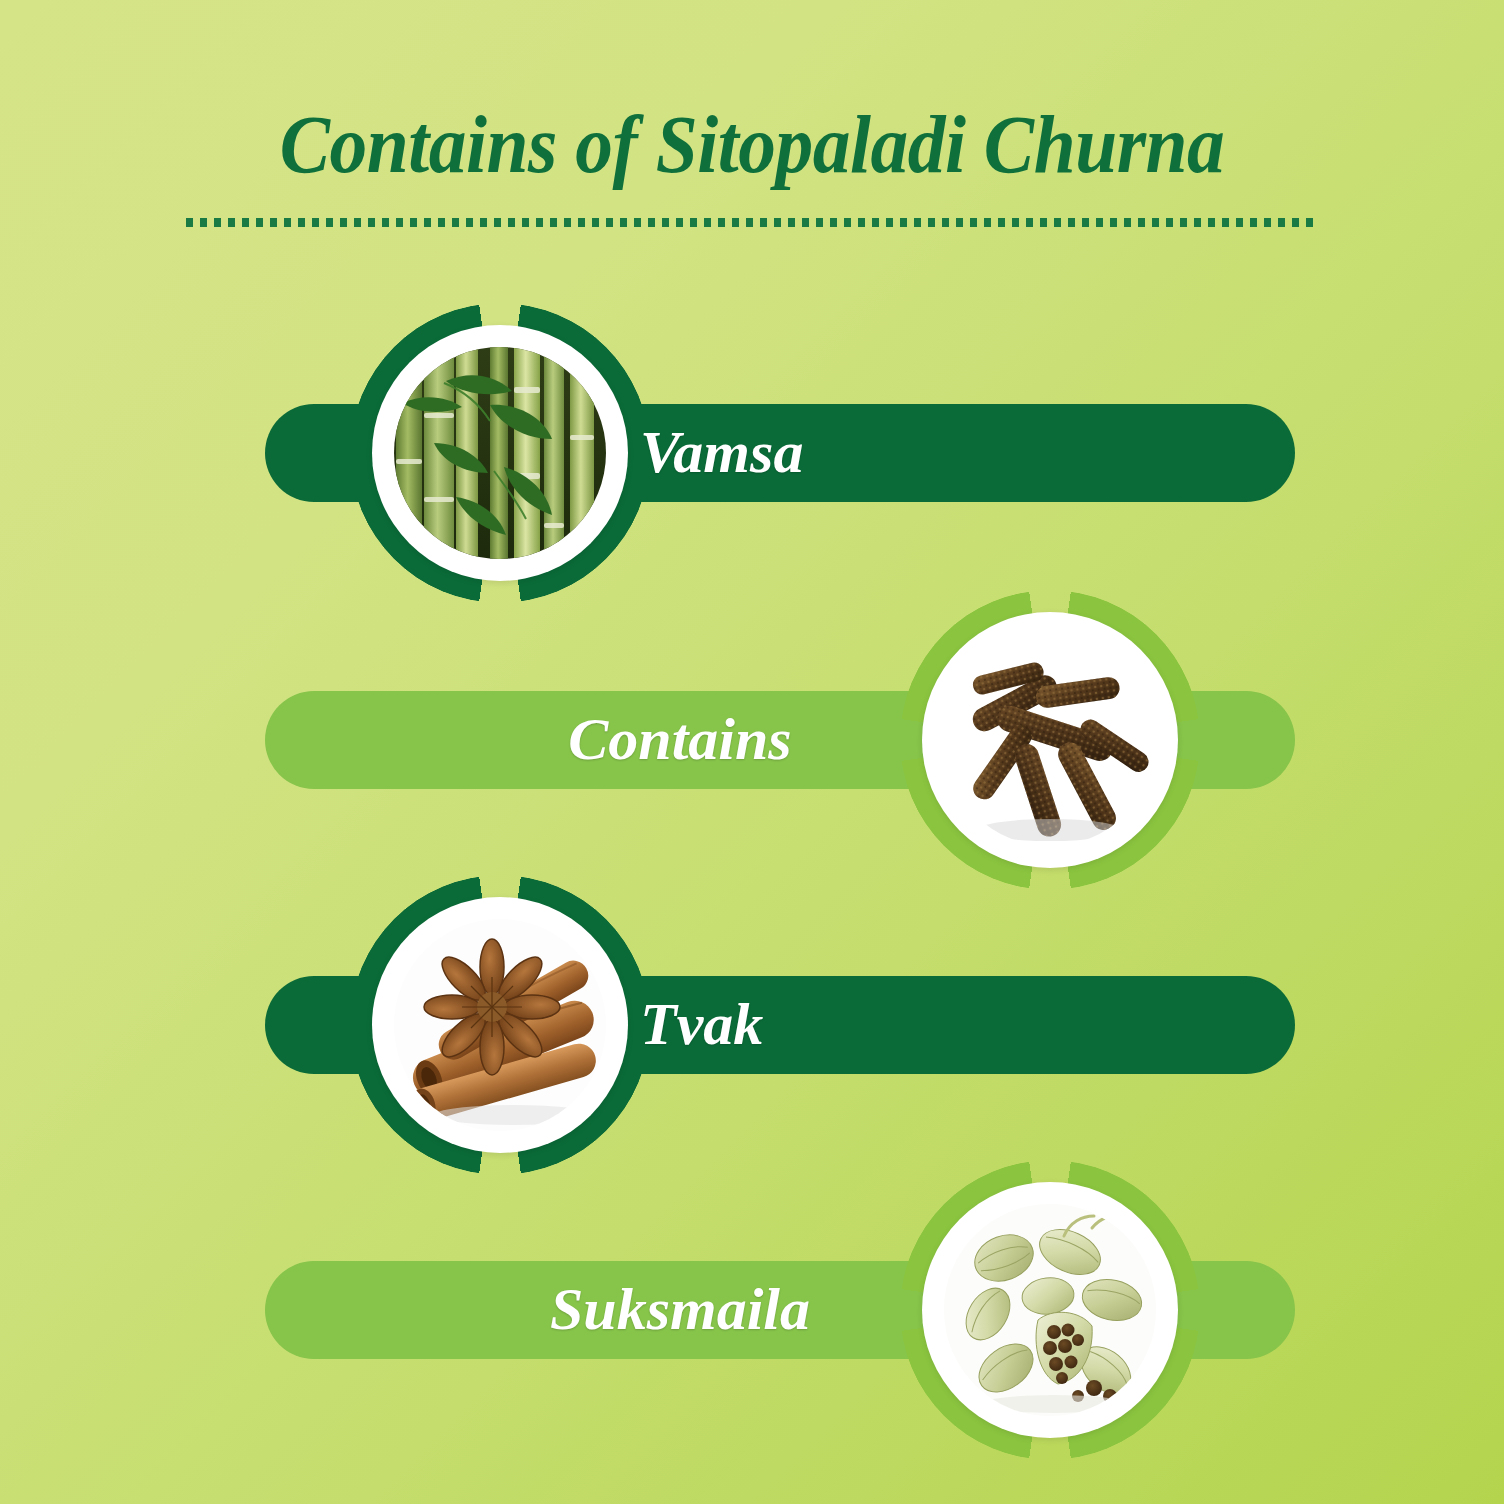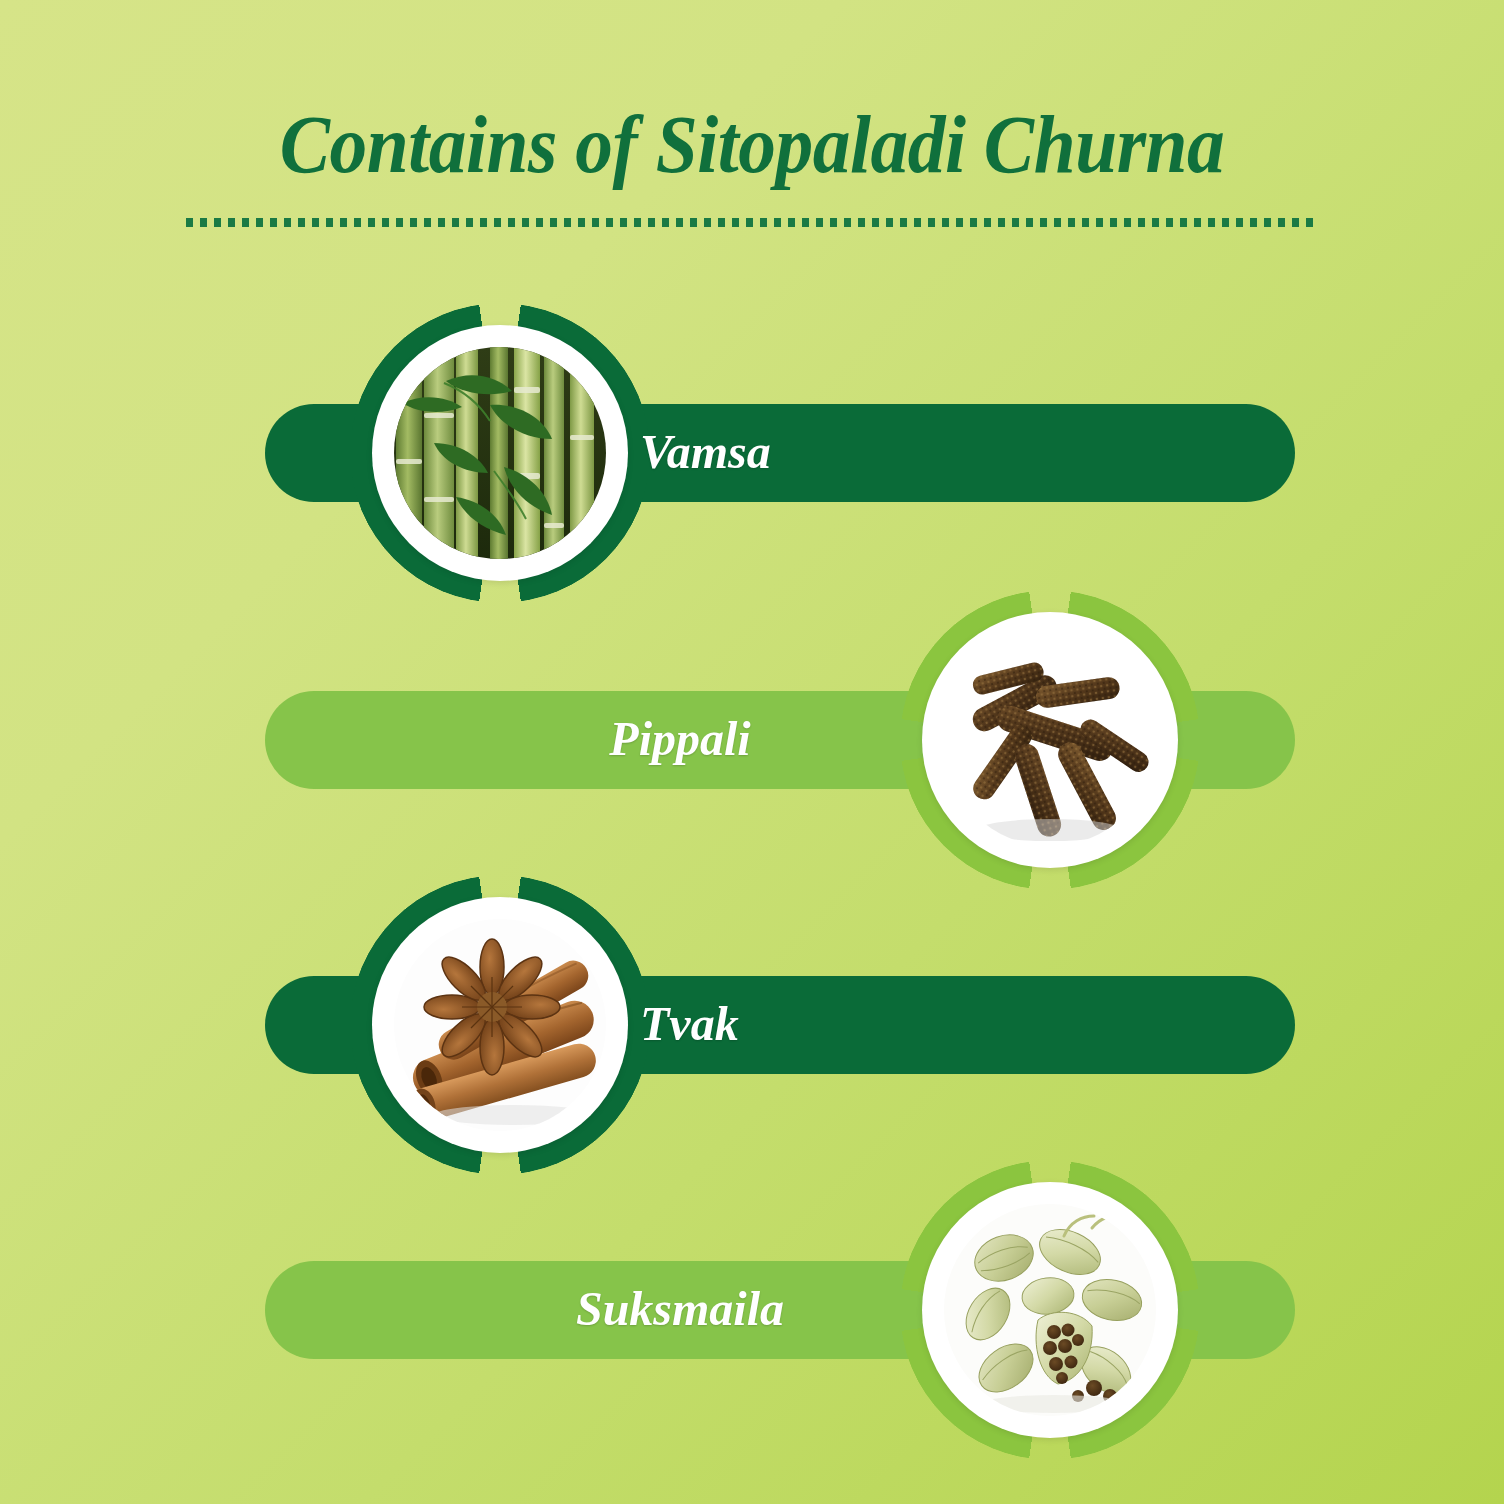--- a/index.html
+++ b/index.html
@@ -29,21 +29,21 @@
   .row{position:absolute;left:0;width:1504px;height:300px;}
   .bar{
     position:absolute;height:98px;border-radius:49px;
   }
   .bar.dark{background:#0a6b38;left:265px;width:1030px;top:101px;}
   .bar.light{background:#86c44a;left:265px;width:1030px;top:101px;}
   .label{
     position:absolute;top:101px;height:98px;line-height:96px;
     font-family:"Liberation Serif",serif;
     font-weight:bold;font-style:italic;
-    font-size:48px;color:#ffffff;
+    font-size:60px;color:#ffffff;
     text-shadow:0 1px 2px rgba(0,0,0,0.18);
     white-space:nowrap;
   }
   .label.left-img{left:640px;}     
   .label.right-img{left:450px;width:460px;text-align:center;}
 
   
   .badge{position:absolute;width:300px;height:300px;top:0;}
   .badge.at-left{left:350px;}
   .badge.at-right{left:900px;}
@@ -153,21 +153,21 @@
             <path d="M50 36 C70 44 86 58 96 74"></path>
             <path d="M100 124 C112 140 124 156 132 172"></path>
           </g>
         </svg>
       </div>
     </div>
   </div>
 
   <div class="row" id="row1">
     <div class="bar light"></div>
-    <div class="label right-img">Pippali</div>
+    <div class="label right-img">Contains</div>
     <div class="badge at-right">
       <div class="segring">
           <i class="a ringlight"></i>
         </div>
       <div class="whitering"></div>
       <div class="photo">
         <svg viewBox="0 0 212 212">
           <defs>
             <linearGradient id="pp1" x1="0" y1="0" x2="1" y2="1">
               <stop offset="0" stop-color="#6b4a26"></stop>

